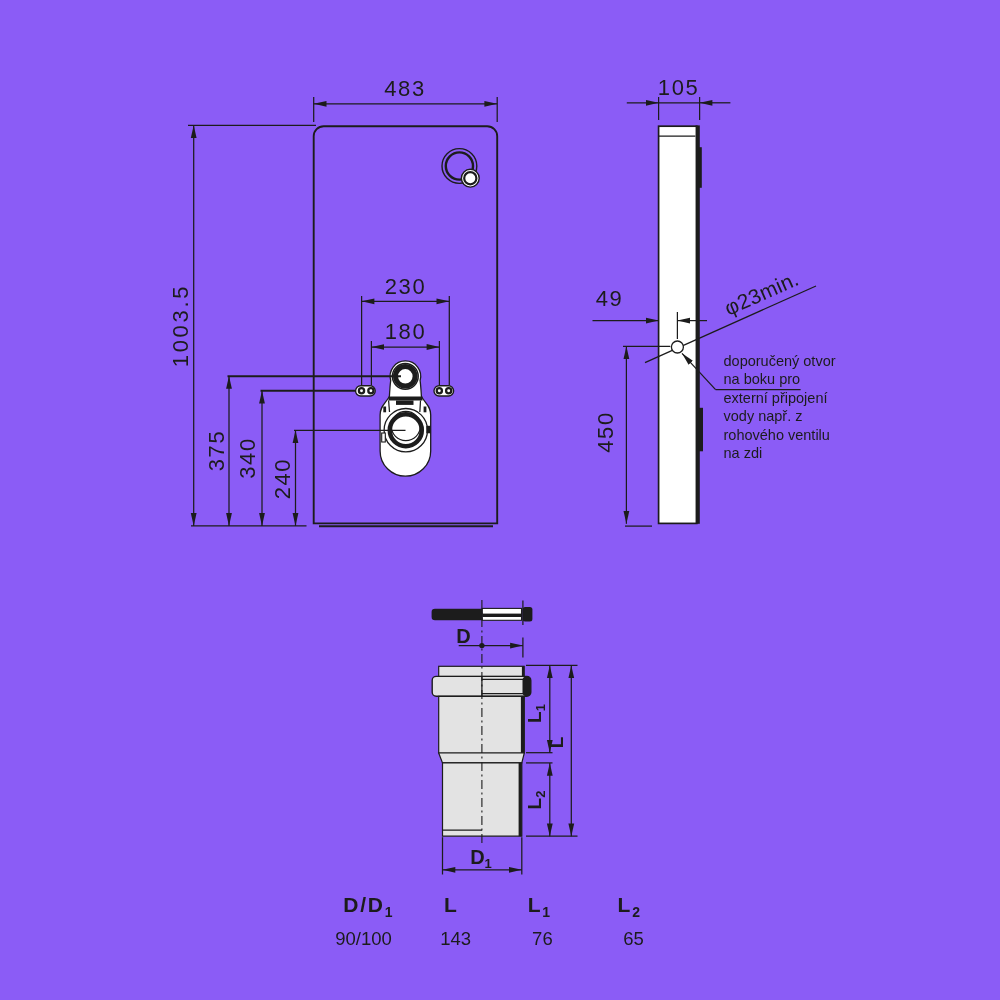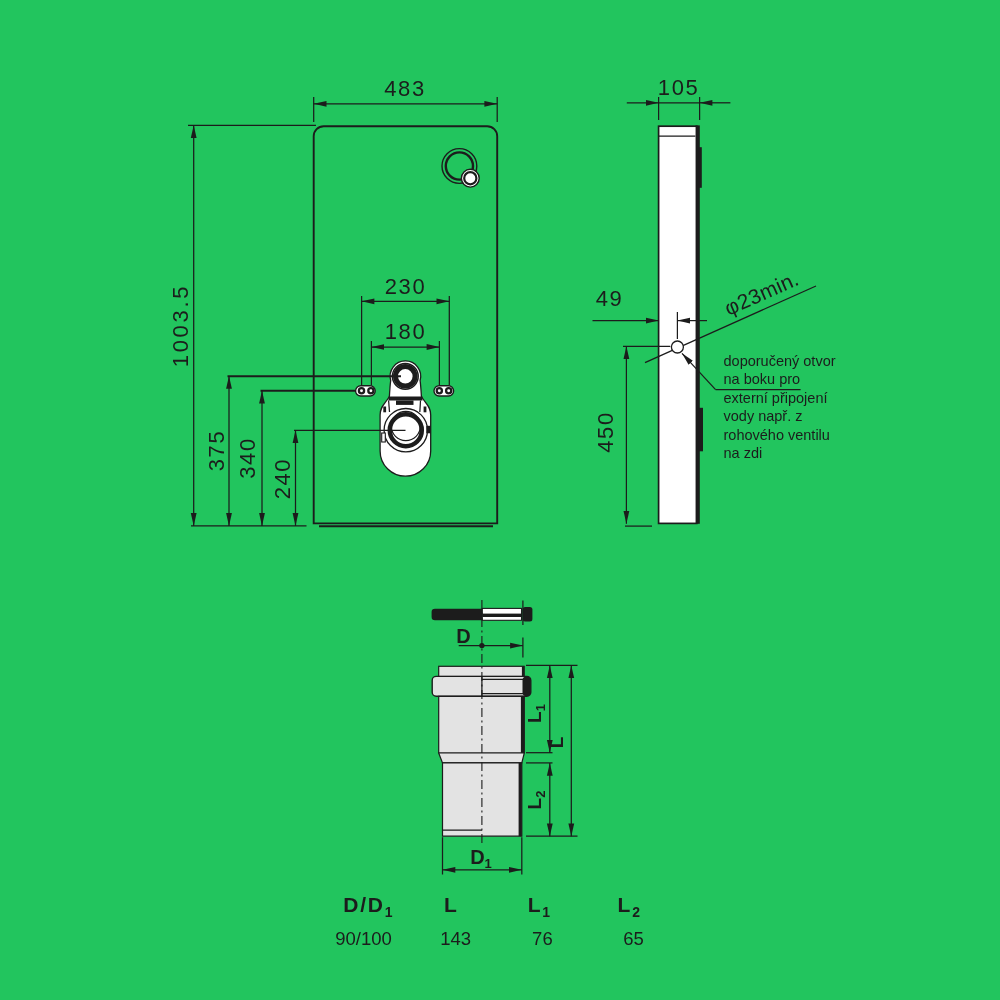--- a/index.html
+++ b/index.html
@@ -1,16 +1,16 @@
 <!DOCTYPE html>
 <html><head>
 <meta charset="utf-8">
 <style>
   html,body{margin:0;padding:0;background:#fff;}
-  #page{position:relative;width:1000px;height:1000px;background:#22c55e;font-family:"Liberation Sans",sans-serif;}
+  #page{position:relative;width:1000px;height:1000px;background:#8b5cf6;font-family:"Liberation Sans",sans-serif;}
   svg{position:absolute;left:0;top:0;}
   text{font-family:"Liberation Sans",sans-serif;fill:#1c1c1c;}
   .dimtxt{font-size:22px;letter-spacing:1.6px;}
   .ln{stroke:#1c1c1c;stroke-width:1.25;fill:none;}
   .ol{stroke:#1c1c1c;stroke-width:1.9;fill:none;}
 </style>
 </head>
 <body>
 <div id="page">
 <svg width="1000" height="1000" viewBox="0 0 1000 1000">

